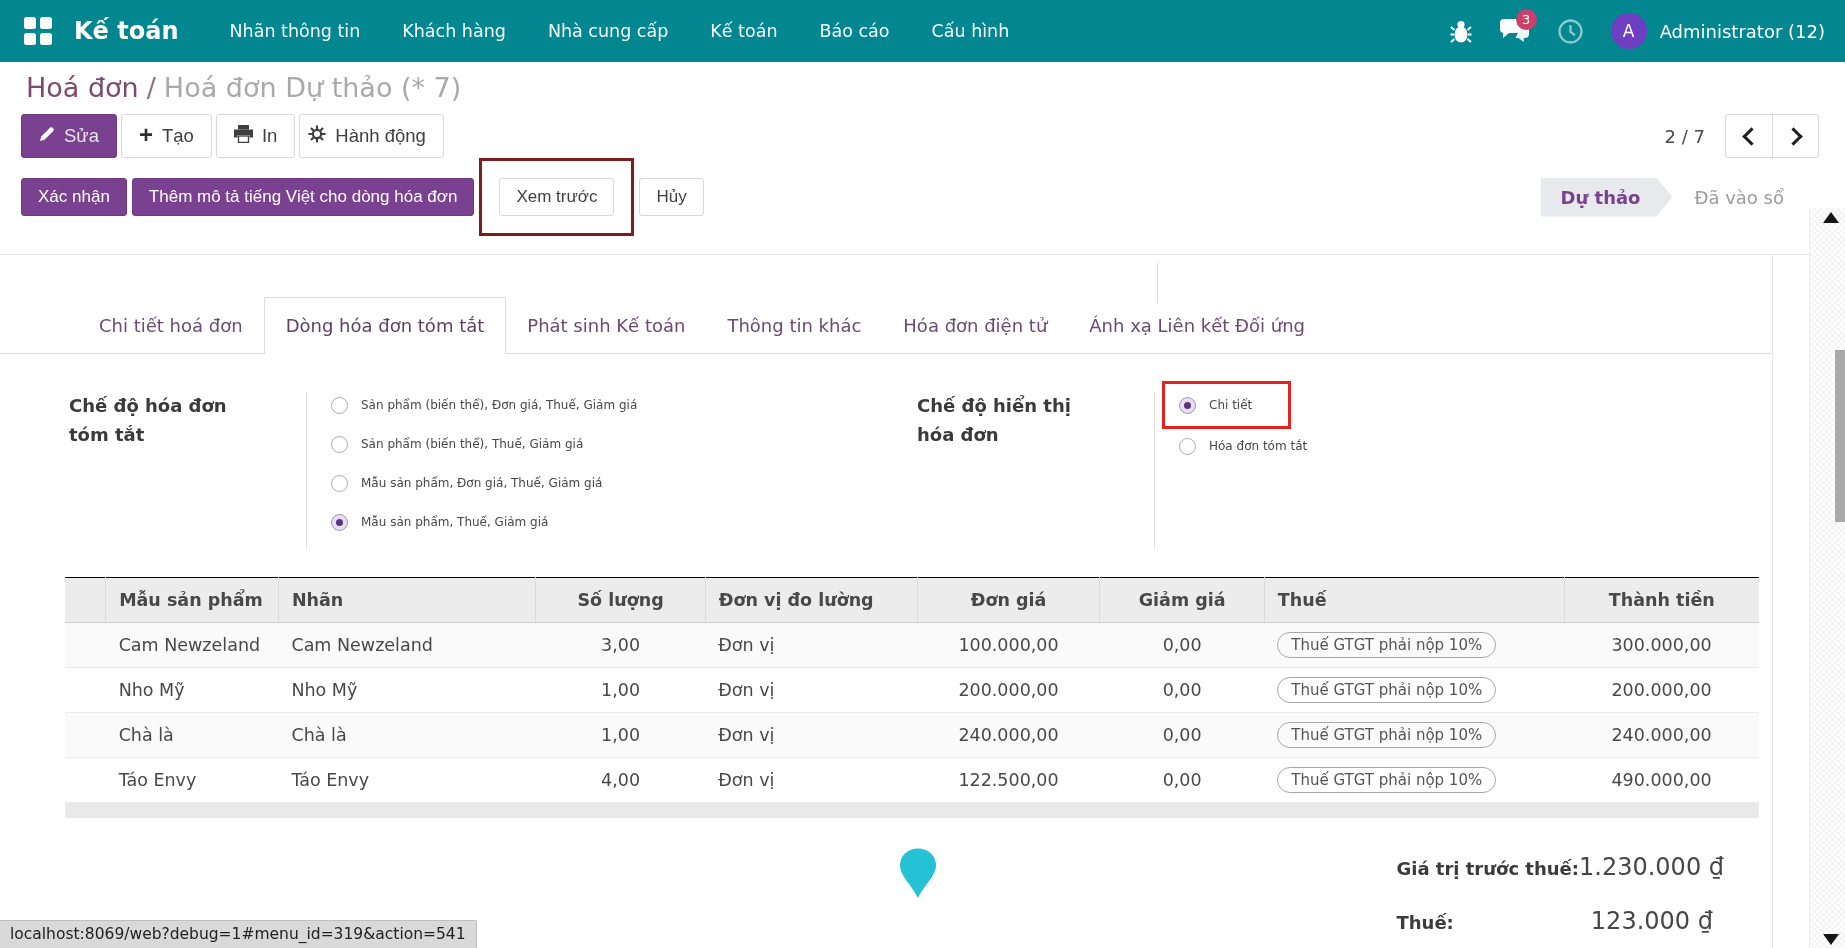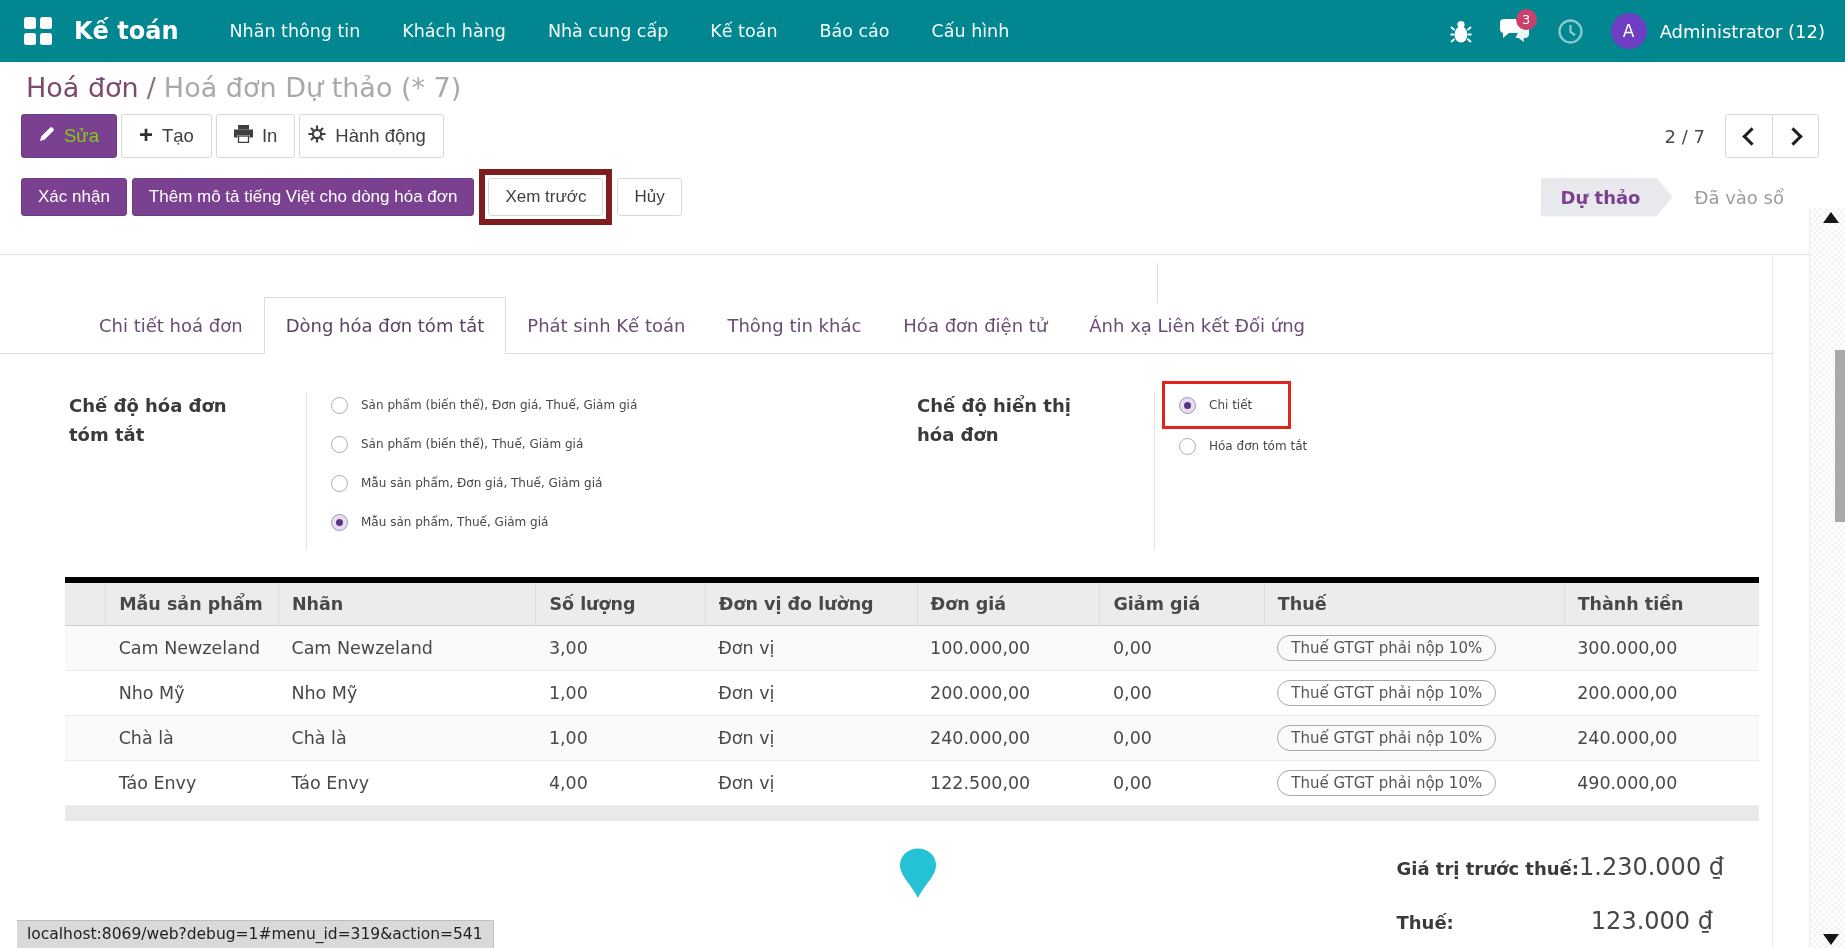--- a/index.html
+++ b/index.html
@@ -29,40 +29,40 @@
   
   .breadcrumb { position:absolute; top:72px; left:26px; font-size:27px; display:flex; gap:8px; align-items:baseline; }
   .bc-link { color:#7d4a6e; cursor:pointer; }
   .bc-sep { color:#8a7383; }
   .bc-current { color:#a9a9a9; }
 
   
   .cp-row { position:absolute; top:114px; left:21px; right:26px; height:44px; display:flex; align-items:center; }
   .btn { height:44px; display:inline-flex; align-items:center; gap:9px; font-size:18.5px;
     border:1px solid #d8d8d8; background:#fff; color:#3f3f3f; padding:0 17px; border-radius:3px; cursor:pointer; white-space:nowrap; }
-  .btn.primary { background:#7a4191; border-color:#6f3a84; color:#84cc16; }
+  .btn.primary { background:#7a4191; border-color:#6f3a84; color:#e5e5e5; }
   .btn + .btn { margin-left:4px; }
   .btn-in { margin-left:267px; }
   .btn-action { margin-left:21px;padding-left:8px; }
   .plus-glyph { font-size:24px; font-weight:700; color:#2f2f2f; line-height:1; margin-top:-2px; }
   .pager { margin-left:auto; margin-right:20px; font-size:18px; color:#4a4a4a; }
   .pager-nav { display:flex; border:1px solid #d8d8d8; border-radius:3px; overflow:hidden; height:44px; background:#fff; }
   .pager-btn { width:46px; display:flex; align-items:center; justify-content:center; cursor:pointer; background:#fff; }
   .pager-btn + .pager-btn { border-left:1px solid #d8d8d8; }
   .chev { width:13px; height:13px; border-left:3.5px solid #1f1f1f; border-bottom:3.5px solid #1f1f1f; }
   .chev.left  { transform:rotate(45deg); margin-left:5px; }
   .chev.right { transform:rotate(225deg); margin-right:5px; }
 
   
   .status-row { position:absolute; top:175px; left:21px; right:39px; height:44px; display:flex; align-items:center; }
   .sbtn { height:38px; display:inline-flex; align-items:center; font-size:17px; padding:0 16px;
     border:1px solid #d8d8d8; background:#fff; color:#3f3f3f; border-radius:3px; cursor:pointer; white-space:nowrap; }
   .sbtn.primary { background:#7a4191; border-color:#6f3a84; color:#fff; }
   .sbtn + .sbtn, .sbtn + .ann-btn, .ann-btn + .sbtn { margin-left:5px; }
-  .ann-btn { border:6px solid #7f1d1d; padding:3px; display:inline-flex; }
+  .ann-btn { border:3px solid #7f1d1d; padding:17px; display:inline-flex; }
   .state-widget { margin-left:auto; display:flex; align-items:center; }
   .state { font-size:18px; color:#9b9b9b; padding:9px 22px; cursor:pointer; white-space:nowrap; }
   .state.active { background:#e8e9ed; color:#7a4191; font-weight:700; padding:9px 32px 9px 20px;
     clip-path:polygon(0 0, calc(100% - 16px) 0, 100% 50%, calc(100% - 16px) 100%, 0 100%); }
 
   .divider-h { position:absolute; top:254px; left:0; width:1809px; height:1px; background:#e4e4e4; }
   .field-edge { position:absolute; top:263px; left:1157px; width:1px; height:40px; background:#dadada; }
   .sheet-edge { position:absolute; top:255px; left:1772px; width:1px; bottom:0; background:#e7e7e7; }
 
   
@@ -85,38 +85,38 @@
     background:#fff; position:relative; flex:none; }
   .radio.on { background:#e6dff0; border-color:#a192b5; }
   .radio.on::after { content:""; position:absolute; inset:4px; border-radius:50%; background:#5c3380; }
   .ann-opt { border:3px solid #e3231e; padding:10px 36px 10px 14px; margin:-13px 0 6px -17px; display:inline-flex; }
   .ann-opt .opt { margin-bottom:0; }
 
   
   .table-section { position:absolute; top:577px; left:65px; width:1694px; }
   table { border-collapse:collapse; width:1694px; table-layout:fixed; font-size:17.5px; color:#484848; }
   thead th { background:#ececec; height:45px; font-weight:700; text-align:left; padding:0 13px;
-    border-top:6px solid #000000; border-bottom:1px solid #cfcfcf; border-right:1px solid #dcdcdc; cursor:pointer; white-space:nowrap; overflow:hidden; }
+    border-top:1px solid #000000; border-bottom:1px solid #cfcfcf; border-right:1px solid #dcdcdc; cursor:pointer; white-space:nowrap; overflow:hidden; }
   thead th:last-child { border-right:0; }
-  th.num, td.num { text-align:left; }
+  th.num, td.num { text-align:center; }
   tbody td { height:45px; padding:0 13px; border-bottom:1px solid #ebebeb; white-space:nowrap; overflow:hidden; }
   tbody tr:nth-child(odd) { background:#fafafa; }
   .pill { display:inline-block; border:1px solid #a8a8a8; border-radius:15px; padding:3px 13px;
     font-size:15px; color:#555; background:transparent; }
   .table-strip { width:1694px; height:15px; background:#e9e9e9; }
 
   
   .drop-pin { position:absolute; left:834px; top:271px; }
   .totals { position:absolute; top:276px; right:46px; display:grid;
     grid-template-columns:auto 134px; row-gap:26px; align-items:baseline; }
   .t-label { font-weight:700; font-size:18px; color:#3b3b3b; text-align:left; white-space:nowrap; }
   .t-value { font-size:24px; color:#464646; text-align:right; white-space:nowrap; }
 
   
-  .link-preview { position:absolute; left:17px; bottom:0; background:#d9d9d9; border:1px solid #bfbfbf;
+  .link-preview { position:absolute; left:0; bottom:0; background:#d9d9d9; border:1px solid #bfbfbf;
     border-left:0; border-bottom:0; border-top-right-radius:2px; padding:4px 10px 5px; font-size:15.5px; color:#222; }
 
   
   .scroll { position:absolute; top:208px; right:0; bottom:0; width:36px;
     background:repeating-conic-gradient(#f4f4f4 0% 25%, #ffffff 0% 50%); background-size:6px 6px;
     border-left:1px solid #ececec; }
   .scroll-up { position:absolute; top:4px; right:6px; width:0; height:0;
     border-left:8px solid transparent; border-right:8px solid transparent; border-bottom:11px solid #161616; cursor:pointer; }
   .scroll-down { position:absolute; bottom:3px; right:6px; width:0; height:0;
     border-left:8px solid transparent; border-right:8px solid transparent; border-top:11px solid #161616; cursor:pointer; }

